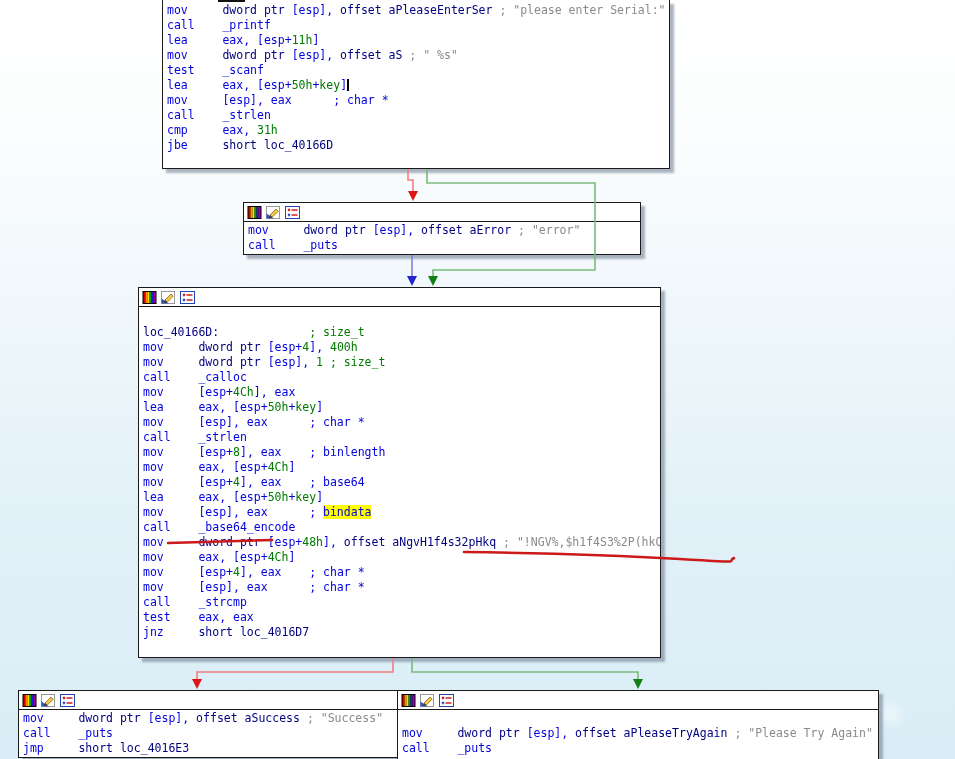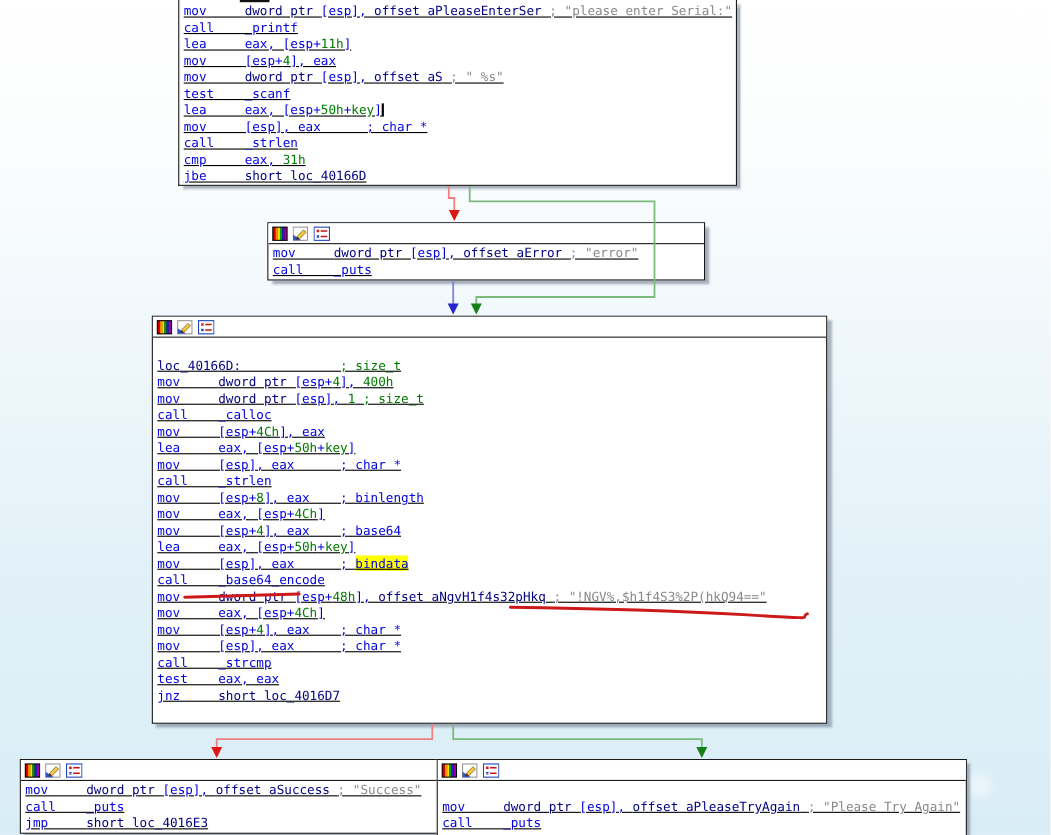--- a/index.html
+++ b/index.html
@@ -6,41 +6,40 @@
   body{
     width:955px;height:759px;overflow:hidden;position:relative;
     background:linear-gradient(180deg,#ffffff 0%,#fbfdfe 18%,#eff7fb 42%,#e2f1f8 68%,#d9edf6 100%);
     font-family:"DejaVu Sans Mono","Liberation Mono",monospace;
     font-size:11.5px;line-height:15px;
   }
   .node{
     position:absolute;background:#ffffff;border:1px solid #1a1a1a;
     box-sizing:border-box;z-index:2;
     box-shadow:4px 4px 2px rgba(116,130,148,0.6);
-    text-decoration:underline;
   }
   .titlebar{
     height:18px;border-bottom:1px solid #1a1a1a;background:#ffffff;
     display:flex;align-items:center;padding-left:3px;gap:4px;
   }
   .ico{width:15px;height:15px;display:inline-block}
   .code{padding:1px 0 0 4px;overflow:hidden}
   .code-pad{padding-top:3px}
   .line{white-space:pre;min-height:15px;height:15px}
   .tb{color:var(--c-blue,#0202dd)}
   .tn{color:var(--c-navy,#000080)}
   .tg{color:var(--c-green,#007a00)}
   .tc{color:var(--c-gray,#8a8a8a)}
   .thl{background:var(--c-hl,#ffff00);color:var(--c-blue,#0202dd)}
   .caret{display:inline-block;width:2px;height:12px;background:#000;vertical-align:-2px}
   #edges,#annotations{position:absolute;left:0;top:0;z-index:3;pointer-events:none}
   #annotations{z-index:5}
   #nb-top{left:162px;top:0;width:508px;height:169px;border-top:none}
   #nb-error{left:243px;top:202px;width:398px;height:53px}
-  #nb-main{left:138px;top:287px;width:614px;height:371px}
+  #nb-main{left:138px;top:287px;width:523px;height:371px}
   #nb-success{left:18px;top:690px;width:425px;height:68px}
   #nb-tryagain{left:397px;top:690px;width:482px;height:80px}
   #artifact{position:absolute;left:218px;top:0;width:27px;height:2px;background:#111;z-index:4}
   #watermark{position:absolute;right:10px;top:702px;width:120px;height:50px;z-index:1;opacity:.55}
   #watermark span{display:inline-block;width:20px;height:18px;margin:3px;border-radius:3px;
     background:rgba(255,255,255,0.8);filter:blur(4px)}
 </style>
 </head>
 <body>
 
@@ -62,21 +61,20 @@
   <path d="M464,552 C540,553 610,555 680,559 S725,562 734,558" fill="none" stroke-width="2.6" stroke-linecap="round" stroke="#cc1a1a"></path>
 </svg>
 
 <div id="artifact"></div>
 
 <div class="node" id="nb-top">
   <div class="code code-pad">
       <div class="line"><span class="tb">mov     </span><span class="tn">dword ptr </span><span class="tb">[esp], </span><span class="tn">offset aPleaseEnterSer</span><span class="tb"> </span><span class="tc">; "please enter Serial:"</span></div>
       <div class="line"><span class="tb">call    _printf</span></div>
       <div class="line"><span class="tb">lea     eax, [esp+</span><span class="tg">11h</span><span class="tb">]</span></div>
-      <div class="line"><span class="tb">mov     [esp+</span><span class="tg">4</span><span class="tb">], eax</span></div>
       <div class="line"><span class="tb">mov     </span><span class="tn">dword ptr </span><span class="tb">[esp], </span><span class="tn">offset aS</span><span class="tb"> </span><span class="tc">; " %s"</span></div>
       <div class="line"><span class="tb">test    _scanf</span></div>
       <div class="line"><span class="tb">lea     eax, [esp+</span><span class="tg">50h</span><span class="tb">+</span><span class="tg">key</span><span class="tb">]</span><span class="caret"></span></div>
       <div class="line"><span class="tb">mov     [esp], eax      ; char *</span></div>
       <div class="line"><span class="tb">call    _strlen</span></div>
       <div class="line"><span class="tb">cmp     eax, </span><span class="tg">31h</span></div>
       <div class="line"><span class="tb">jbe     </span><span class="tn">short loc_40166D</span></div>
     </div>
 </div>
 

